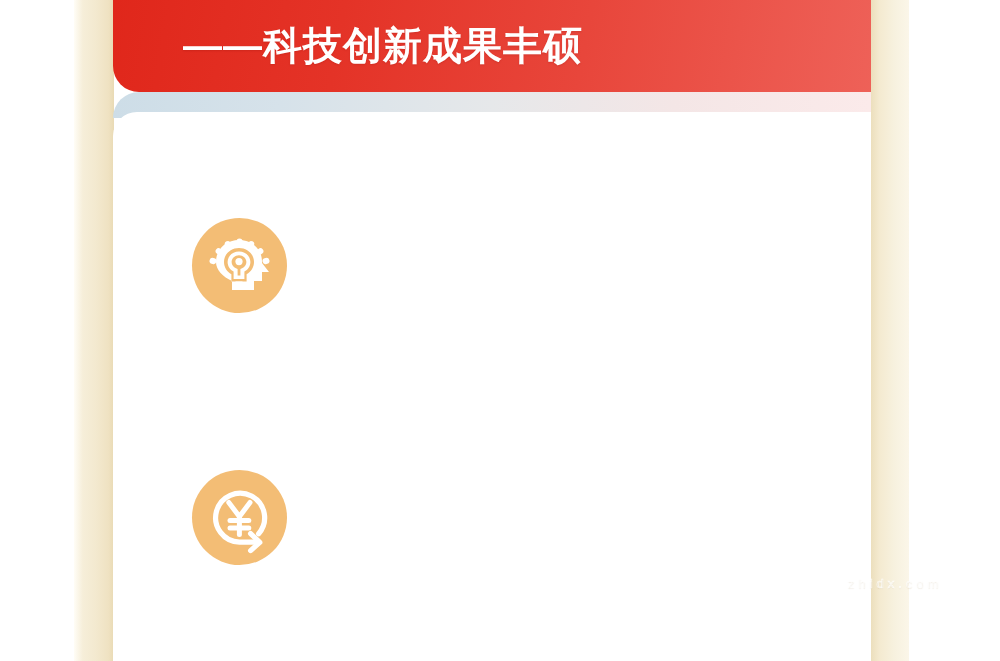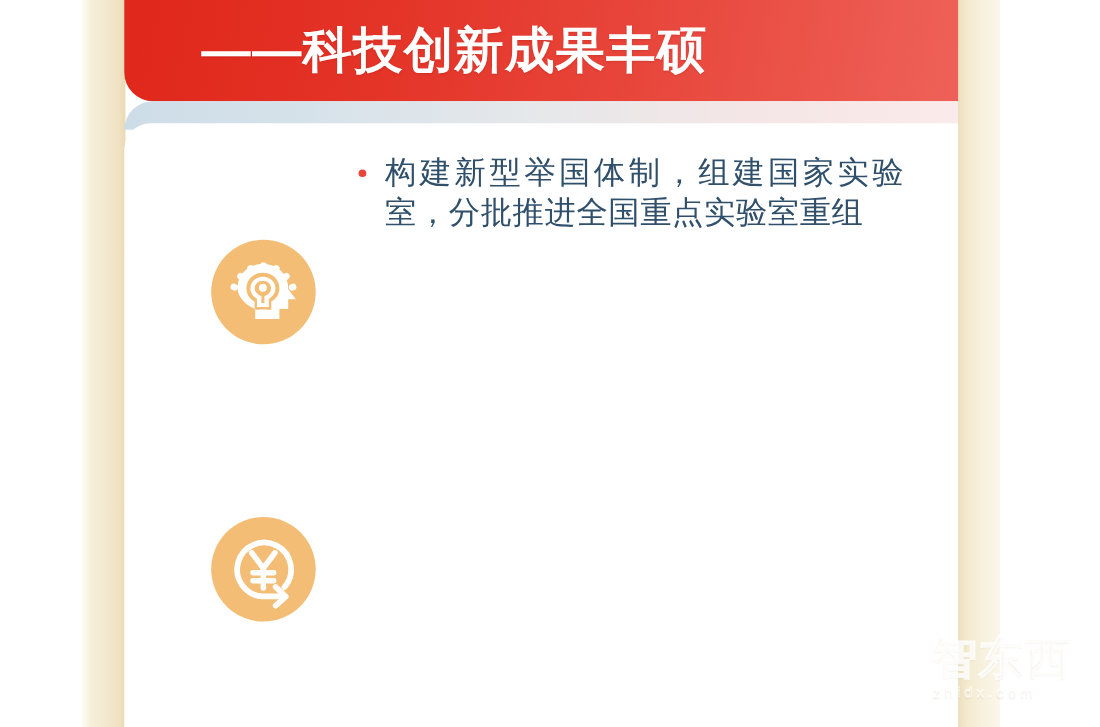--- a/index.html
+++ b/index.html
@@ -49,21 +49,21 @@
                                 #e8463b 62%, #ee6158 100%);
     border-bottom-left-radius: 26px;
     overflow: hidden;
   }
   .banner-title {
     position: absolute;
     left: 70px;
     top: 50%;
     transform: translateY(-50%);
     color: #ffffff;
-    font-size: 45px;
+    font-size: 39px;
     font-weight: bold;
     letter-spacing: 1px;
     white-space: nowrap;
     text-shadow: 0 1px 2px rgba(120, 10, 0, 0.18);
   }
 
   
   .card-lip {
     position: absolute;
     left: 113px;
@@ -228,24 +228,19 @@
 
         <path d="M36.8 32.5 L47.4 46.6 L58.0 32.5"></path>
         <path d="M47.4 46.6 L47.4 64.5"></path>
         <path d="M38.0 50.6 L56.8 50.6"></path>
         <path d="M38.0 58.0 L56.8 58.0"></path>
       </g>
     </svg>
   </div>
 
   <div class="bullets">
-    <div class="bullet-row">
-      <span class="bullet-dot"></span>
-      <div class="bullet-text">构建新型举国体制，组建国家实验室，分批推进全国重点实验室重组</div>
-    </div>
   </div>
 
   <div class="watermark">
-    <div class="wm-main">智东西</div>
     <div class="wm-sub">zhidx.com</div>
   </div>
 
 </div>
 
 </body></html>

